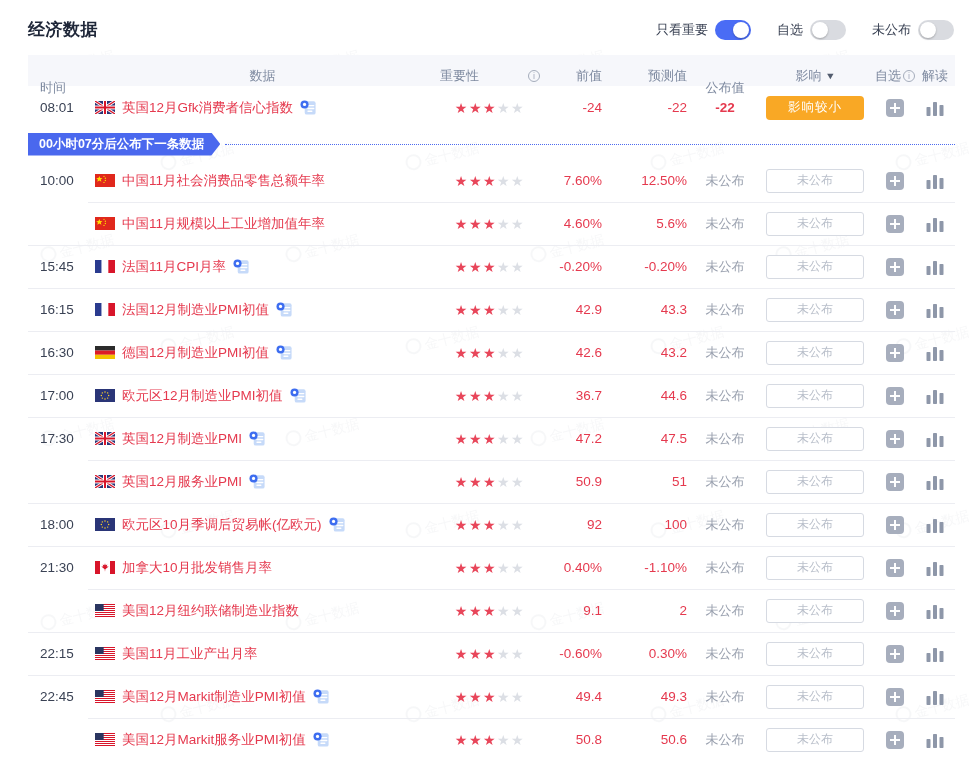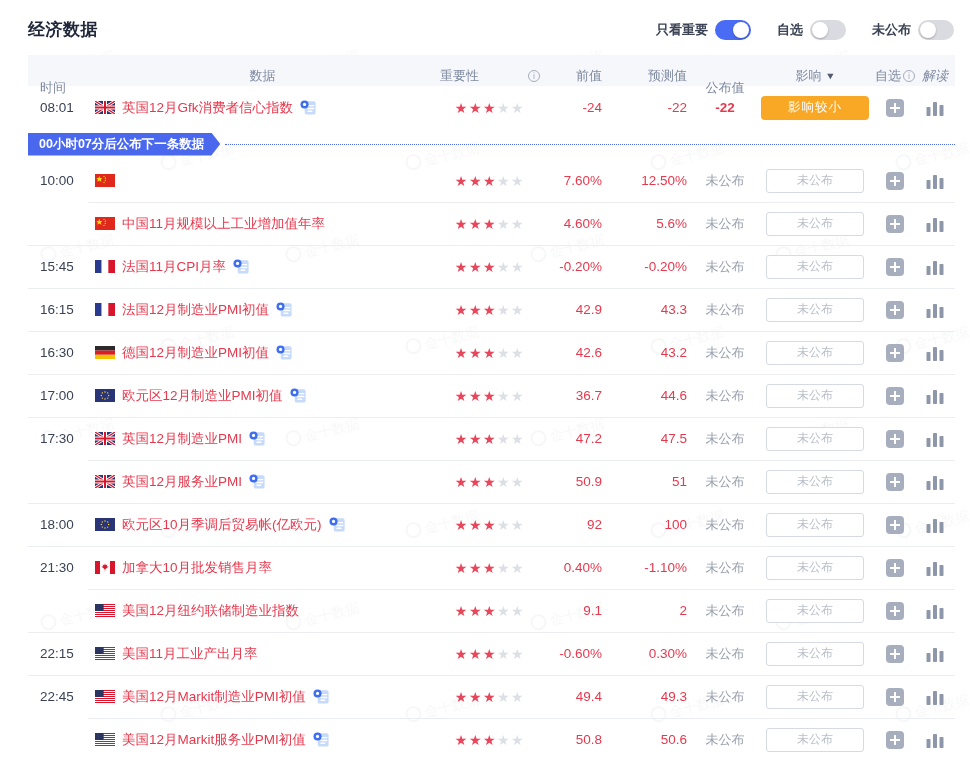--- a/index.html
+++ b/index.html
@@ -9,40 +9,40 @@
   
   #wm-layer { position:absolute; inset:0; overflow:hidden; pointer-events:none; z-index:0; }
   .wm { position:absolute; font-size:14px; color:#7b8496; opacity:.06; transform:rotate(-14deg); white-space:nowrap; }
   .wm::before { content:""; display:inline-block; width:12px; height:12px; border:2px solid #7b8496; border-radius:50%; margin-right:3px; vertical-align:-2px; }
 
   #app { position:relative; z-index:1; }
 
   
   .topbar { display:flex; align-items:center; justify-content:space-between; padding:18px 16px 10px 28px; }
   .page-title { font-size:17px; font-weight:bold; color:#1e2638; letter-spacing:.5px; }
-  .filters { display:flex; align-items:center; gap:26px;font-weight:bold; }
+  .filters { display:flex; align-items:center; gap:26px; }
   .filter { display:flex; align-items:center; gap:7px; font-size:13px; color:#3a4254; cursor:pointer; }
   .switch { width:36px; height:20px; border-radius:10px; background:#d9dbe0; position:relative; transition:.1s; flex:0 0 auto; }
   .switch::after { content:""; position:absolute; top:2px; left:2px; width:16px; height:16px; border-radius:50%; background:#fff; box-shadow:0 1px 2px rgba(0,0,0,.25); }
   .switch.on { background:#4a6cf5; }
   .switch.on::after { left:auto; right:2px; }
 
   
   .table { margin:4px 15px 0 28px; }
   .thead, .row { display:grid; grid-template-columns:57px 1fr 100px 70px 85px 60px 120px 40px 40px; align-items:center; }
   .thead { background:#f6f7fb; height:31px; font-size:13px; color:#7e8aa0; }
   .th { display:flex; align-items:center; }
   .th.h-time { padding-left:12px;margin-top:24px; }
   .th.h-data { justify-content:center; }
   .th.h-imp { justify-content:space-between; gap:3px; }
   .th.h-prev, .th.h-fore { justify-content:flex-end; padding-right:8px; }
   .th.h-pub { justify-content:center;margin-top:24px; }
   .th.h-impact { justify-content:center; gap:4px; }
   .th.h-watch { justify-content:center; gap:2px; }
-  .th.h-chart { justify-content:center;font-style:italic; }
+  .th.h-chart { justify-content:center; }
   .info-i { width:12px; height:12px; border:1px solid #a5adbc; border-radius:50%; color:#a5adbc; font-size:9px; line-height:11px; text-align:center; display:inline-block; font-style:normal; }
   .info-i::before { content:"i"; }
   .caret { font-size:9px; color:#525c6e; transform:scaleX(1.2); }
   .caret::before { content:"\25BC"; }
 
   .row { height:43px; position:relative; }
   .row .divider { position:absolute; top:0; right:0; left:0; border-top:1px solid #ecEEf3; border-top-color:#ecedf2; }
   .row .divider.indent { left:60px; }
   .cell { font-size:13px; }
   .c-time { padding-left:12px; color:#3a4254; font-size:13.5px; }
@@ -53,21 +53,21 @@
   .doc-ic { width:17px; height:17px; flex:0 0 auto; display:none; }
   .doc-ic svg { width:100%; height:100%; display:block; }
   .row.has-doc .doc-ic { display:inline-block; }
   .c-imp { text-align:center; font-size:14px; letter-spacing:1.5px; white-space:nowrap; }
   .star-on { color:#e8465a; } .star-off { color:#dcdfe5; }
   .c-prev, .c-fore { text-align:right; padding-right:8px; color:#e5394e; font-size:13.5px; }
   .c-pub { text-align:center; color:#9aa1af; font-size:13px; }
   .c-pub.is-value { color:#e5394e; font-weight:bold; font-size:13.5px; }
   .c-impact { display:flex; justify-content:center; }
   .impact-box { width:98px; height:24px; border:1px solid #d6dae2; border-radius:3px; color:#b9bfca; font-size:12px; display:flex; align-items:center; justify-content:center; background:#fff; }
-  .impact-btn { width:108px; height:24px; border:none; border-radius:4px; background:#f9a825; color:#fff; font-size:12.5px; letter-spacing:1px; display:flex; align-items:center; justify-content:center; cursor:pointer; }
+  .impact-btn { width:98px; height:24px; border:none; border-radius:4px; background:#f9a825; color:#fff; font-size:12.5px; letter-spacing:1px; display:flex; align-items:center; justify-content:center; cursor:pointer; }
   .c-watch, .c-chart { display:flex; justify-content:center; }
   .plus-btn { width:18px; height:18px; border-radius:4px; background:#a7aebd; color:#fff; cursor:pointer; position:relative; }
   .plus-btn::before { content:""; position:absolute; left:4px; right:4px; top:8px; height:2px; background:#fff; }
   .plus-btn::after { content:""; position:absolute; top:4px; bottom:4px; left:8px; width:2px; background:#fff; }
   .chart-btn { width:20px; height:18px; cursor:pointer; }
   .chart-btn svg { width:100%; height:100%; display:block; }
 
   
   .banner-row { height:30px; display:flex; align-items:center; margin:0; }
   .banner-badge { height:23px; background:#4a68ee; color:#fff; font-size:12.5px; font-weight:bold; display:flex; align-items:center; padding:0 16px 0 11px; clip-path:polygon(0 0, calc(100% - 9px) 0, 100% 50%, calc(100% - 9px) 100%, 0 100%); flex:0 0 auto; }
@@ -210,20 +210,21 @@
       <span class="flag">
               <svg viewBox="0 0 60 40" preserveAspectRatio="none">
                 <rect width="60" height="40" fill="#e0281c"></rect>
                 <polygon points="13,6 15.6,12.6 22.5,12.7 17.2,17 19.2,23.8 13,19.8 6.8,23.8 8.8,17 3.5,12.7 10.4,12.6" fill="#ffde00"></polygon>
                 <circle cx="27" cy="7" r="2" fill="#ffde00"></circle>
                 <circle cx="31" cy="13" r="2" fill="#ffde00"></circle>
                 <circle cx="31" cy="20" r="2" fill="#ffde00"></circle>
                 <circle cx="27" cy="26" r="2" fill="#ffde00"></circle>
               </svg>
             </span>
+      <a class="name">中国11月社会消费品零售总额年率</a>
 
     </div>
     <div class="cell c-imp"><span class="star-on">★</span><span class="star-on">★</span><span class="star-on">★</span><span class="star-off">★</span><span class="star-off">★</span></div>
     <div class="cell c-prev">7.60%</div>
     <div class="cell c-fore">12.50%</div>
     <div class="cell c-pub">未公布</div>
     <div class="cell c-impact">
             <span class="impact-box">未公布</span>
           </div>
     <div class="cell c-watch">

